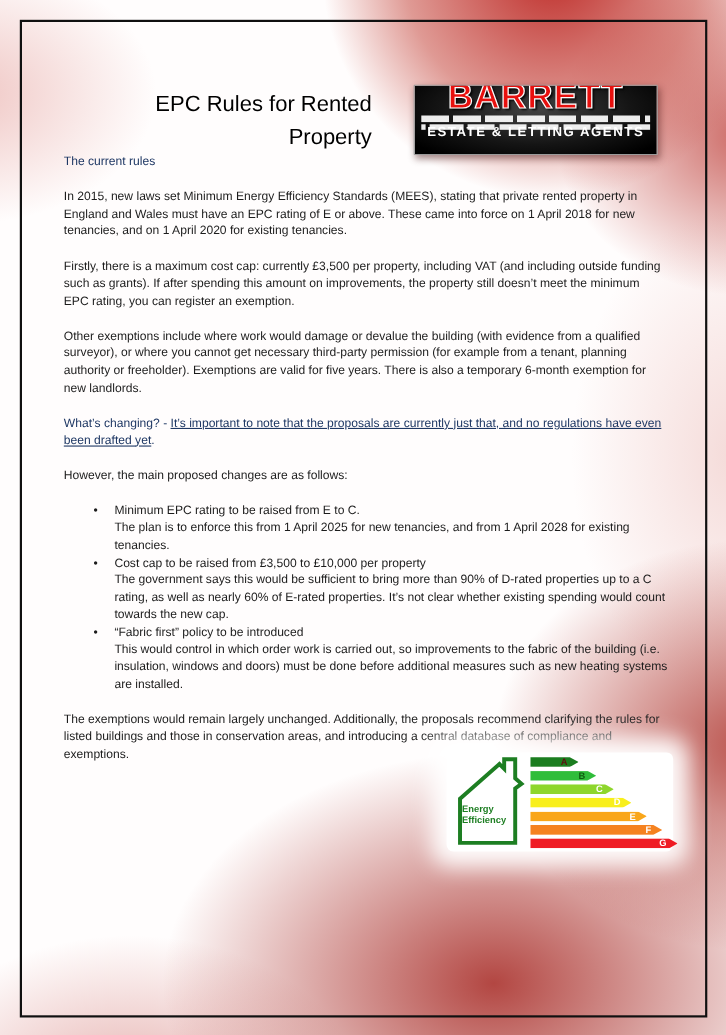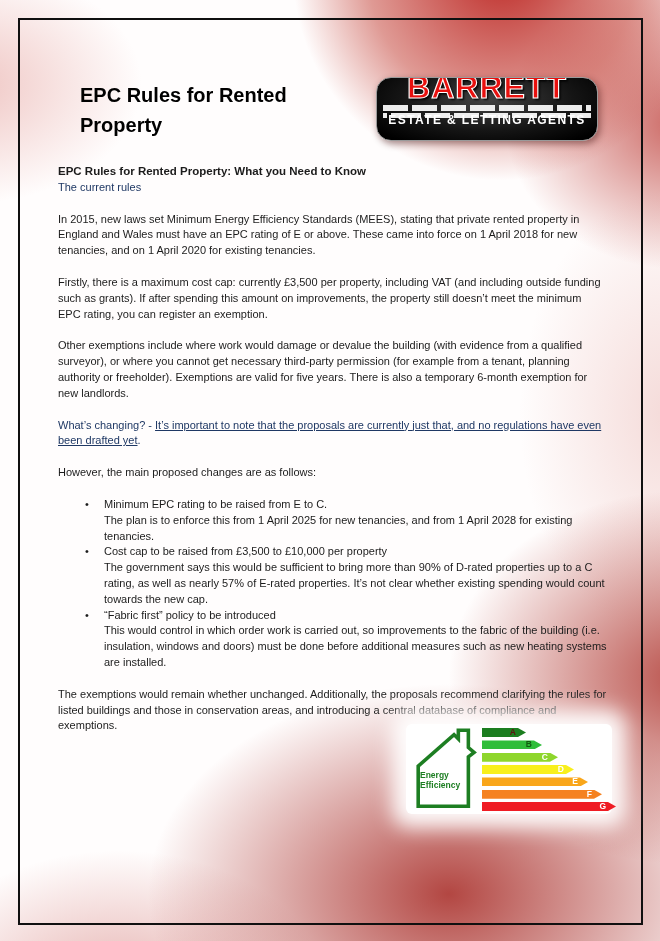--- a/index.html
+++ b/index.html
@@ -27,28 +27,28 @@
   }
   .content{
     position:absolute;left:18px;top:18px;right:17px;bottom:16px;
     padding:0 36px 0 40px;
     color:#1c1c1c;
     font-size:11px;line-height:15.8px;
   }
   .title-block{
     margin:62px 0 0 22px;
     width:258px;
-    text-align:left;
-    font-size:20px;font-weight:bold;line-height:30px;color:#000;
+    text-align:right;
+    font-size:20px;font-weight:normal;line-height:30px;color:#000;
   }
   .logo{
     position:absolute;left:358px;top:59px;width:220px;height:62px;
     background:radial-gradient(ellipse at 50% 35%, #434343, #151515 55%, #000 90%);
     border:1px solid #9a9a9a;
-    border-radius:15px;
+    border-radius:1px;
     box-shadow:2px 3px 7px rgba(60,10,10,0.45);
     overflow:hidden;
   }
   .logo-bricks{
     position:absolute;left:6px;right:6px;top:27px;height:15px;
   }
   .logo-bricks .row{
     height:5.5px;margin-bottom:2px;
     background:repeating-linear-gradient(90deg, rgba(255,255,255,0.92) 0 25px, rgba(255,255,255,0) 25px 29px);
   }
@@ -140,21 +140,20 @@
 
     <div class="logo">
       <div class="logo-bricks">
         <div class="row"></div>
         <div class="row"></div>
       </div>
       <span class="logo-name">BARRETT</span>
       <span class="logo-tagline">ESTATE &amp; LETTING AGENTS</span>
     </div>
 
-    <div class="heading">EPC Rules for Rented Property: What you Need to Know</div>
 
     <div class="subheading">The current rules</div>
 
     <div class="para">In 2015, new laws set Minimum Energy Efficiency Standards (MEES), stating that private rented property in England and Wales must have an EPC rating of E or above. These came into force on 1 April 2018 for new tenancies, and on 1 April 2020 for existing tenancies.</div>
 
     <div class="para">Firstly, there is a maximum cost cap: currently £3,500 per property, including VAT (and including outside funding such as grants). If after spending this amount on improvements, the property still doesn’t meet the minimum EPC rating, you can register an exemption.</div>
 
     <div class="para">Other exemptions include where work would damage or devalue the building (with evidence from a qualified surveyor), or where you cannot get necessary third-party permission (for example from a tenant, planning authority or freeholder). Exemptions are valid for five years. There is also a temporary 6-month exemption for new landlords.</div>
 
     <div class="para">
@@ -166,30 +165,30 @@
 
     <ul class="changes">
       <li>
         <span class="dot">•</span>
         <div>Minimum EPC rating to be raised from E to C.</div>
         <div>The plan is to enforce this from 1 April 2025 for new tenancies, and from 1 April 2028 for existing tenancies.</div>
       </li>
       <li>
         <span class="dot">•</span>
         <div>Cost cap to be raised from £3,500 to £10,000 per property</div>
-        <div>The government says this would be sufficient to bring more than 90% of D-rated properties up to a C rating, as well as nearly 57% of E-rated properties. It’s not clear whether existing spending would count towards the new cap.</div>
+        <div>The government says this would be sufficient to bring more than 90% of D-rated properties up to a C rating, as well as nearly 60% of E-rated properties. It’s not clear whether existing spending would count towards the new cap.</div>
       </li>
       <li>
         <span class="dot">•</span>
         <div>“Fabric first” policy to be introduced</div>
         <div>This would control in which order work is carried out, so improvements to the fabric of the building (i.e. insulation, windows and doors) must be done before additional measures such as new heating systems are installed.</div>
       </li>
     </ul>
 
-    <div class="para">The exemptions would remain whether unchanged. Additionally, the proposals recommend clarifying the rules for listed buildings and those in conservation areas, and introducing a central database of compliance and exemptions.</div>
+    <div class="para">The exemptions would remain largely unchanged. Additionally, the proposals recommend clarifying the rules for listed buildings and those in conservation areas, and introducing a central database of compliance and exemptions.</div>
 
     <div class="epc">
       <div class="epc-house">
         <svg width="72" height="86" viewBox="0 0 100 120">
           <path d="M14 56 L64 12 L70 18 L70 6 L84 6 L84 30 L92 37 L84 43 L84 112 L14 112 Z" fill="#ffffff" stroke="#1d7e22" stroke-width="5" stroke-linejoin="miter"></path>
         </svg>
         <div class="epc-label">
           <span style="display:block">Energy</span>
           <span style="display:block">Efficiency</span>
         </div>

